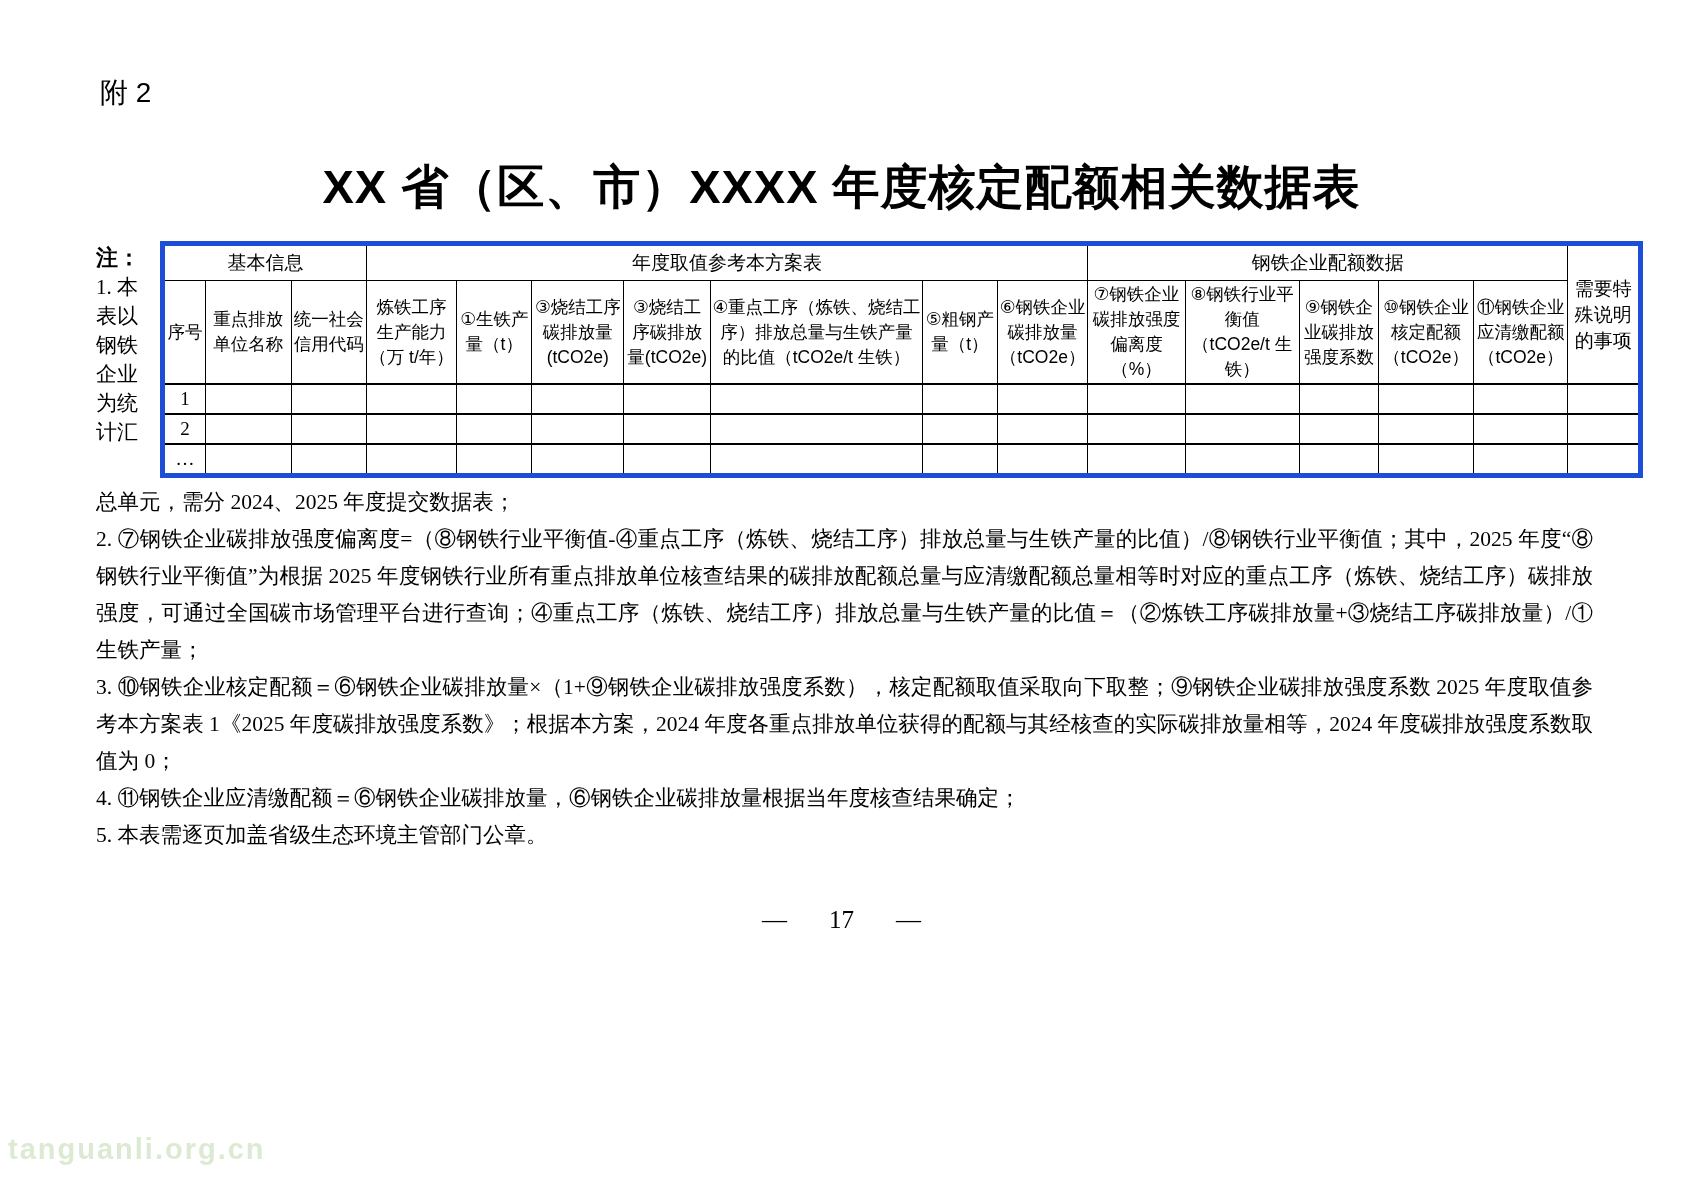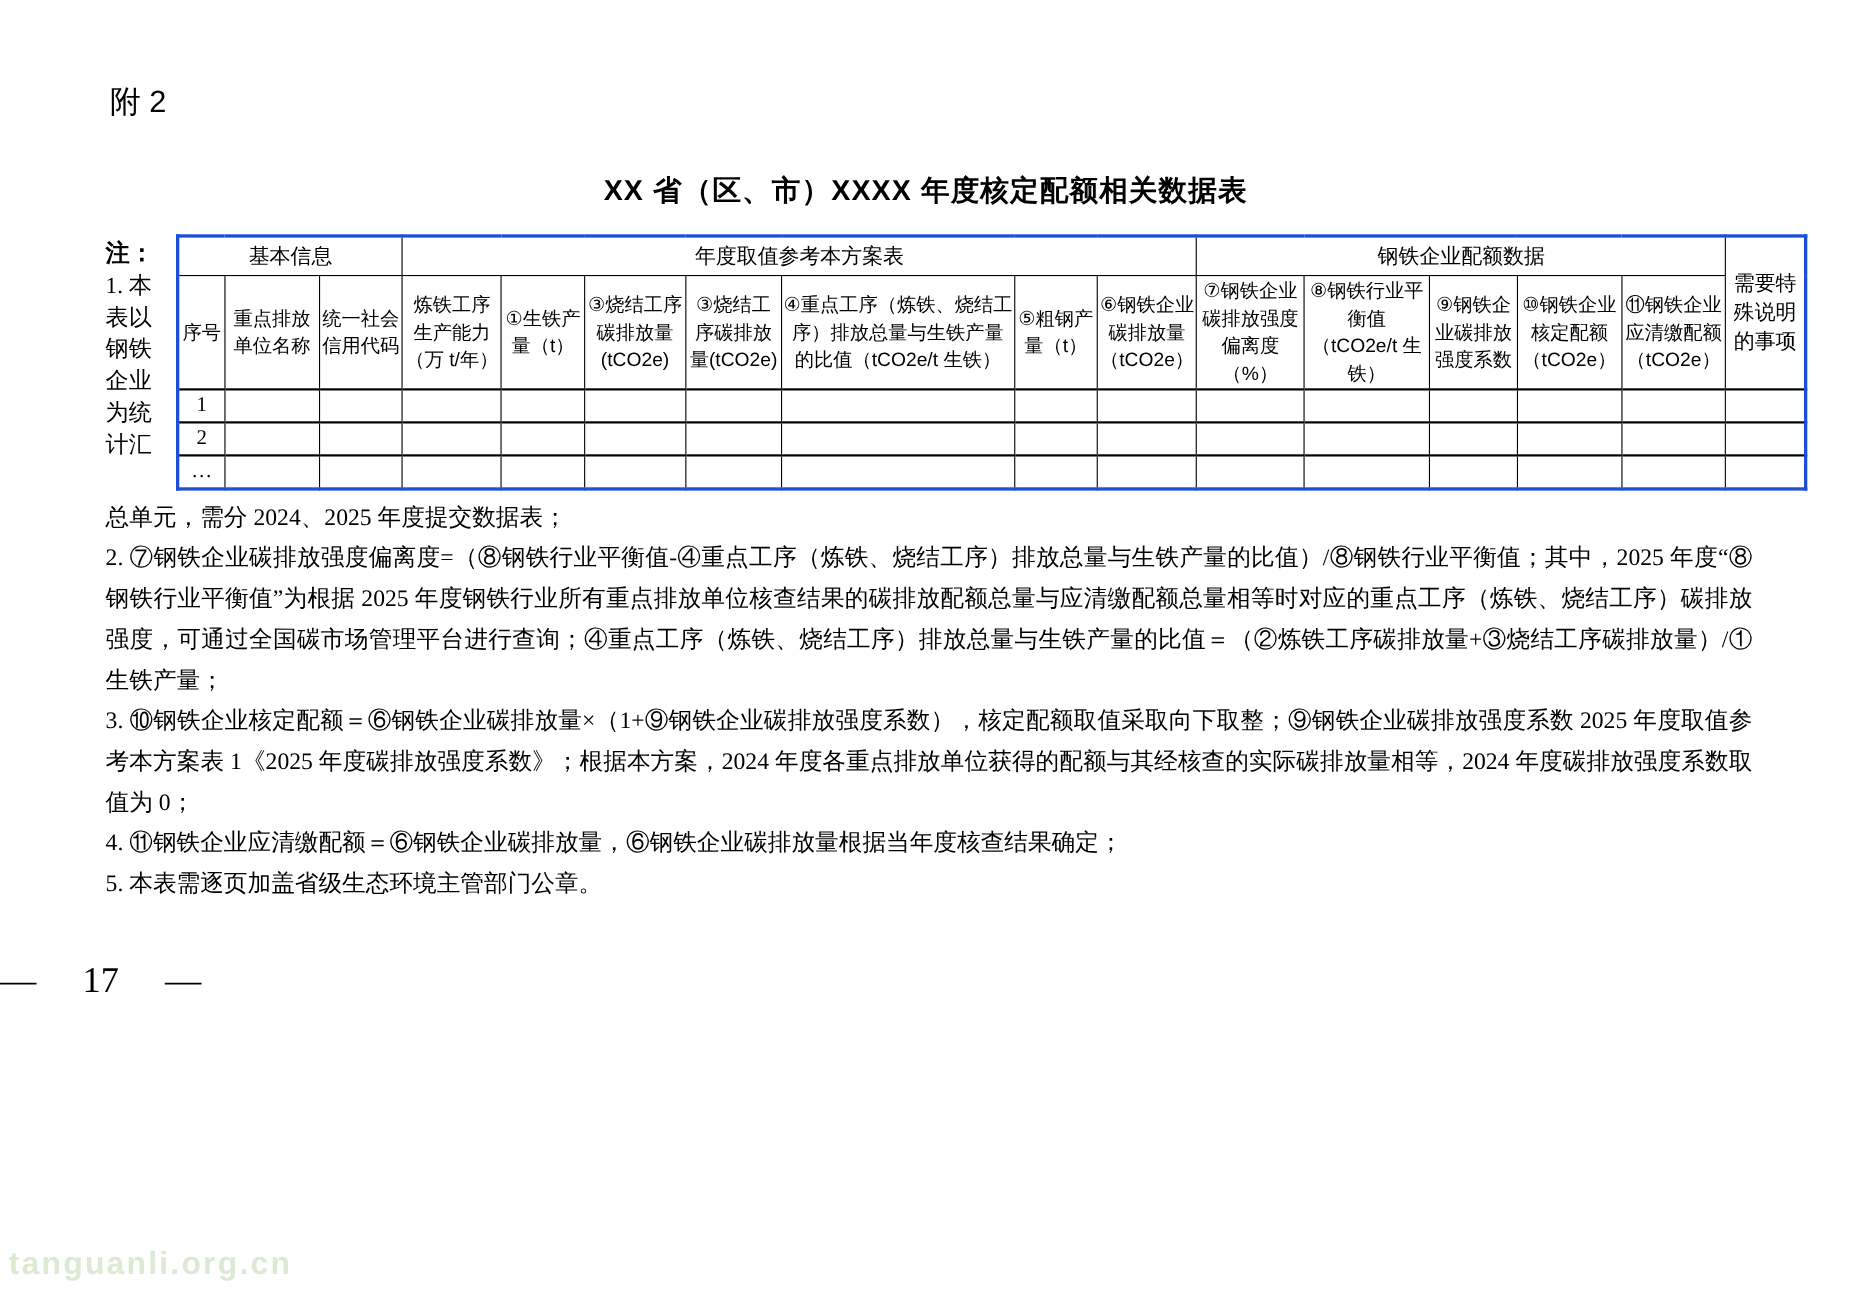--- a/index.html
+++ b/index.html
@@ -15,21 +15,21 @@
   .attachment {
     margin-left:100px;
     font-family:"Liberation Sans","DejaVu Sans",sans-serif;
     font-size:28px;
   }
 
   .title {
     margin:44px 0 0 0;
     text-align:center;
     font-family:"Liberation Sans","DejaVu Sans",sans-serif;
-    font-size:26px;
+    font-size:47px;
     font-weight:bold;
     letter-spacing:1px;
   }
 
   .caption {
     margin-top:54px;
     text-align:center;
     font-family:"Liberation Sans","DejaVu Sans",sans-serif;
     font-size:23px;
     font-weight:bold;
@@ -50,21 +50,21 @@
     font-weight:bold;
     font-size:22px;
     line-height:30px;
   }
   .mline { font-size:21px; line-height:29px; white-space:nowrap; }
 
   table.quota {
     flex:1;
     border-collapse:collapse;
     table-layout:fixed;
-    border:3px solid #1d4ed8;
+    border:5px solid #1d4ed8;
   }
   table.quota th, table.quota td {
     border:1px solid #000;
     padding:1px 1px;
     text-align:center;
     vertical-align:middle;
     overflow:hidden;
   }
   table.quota th {
     font-family:"Liberation Sans","DejaVu Sans",sans-serif;
@@ -84,21 +84,22 @@
   .notes {
     margin:6px 90px 0 96px;
     font-size:21.5px;
     line-height:37px;
     text-align:justify;
   }
   .notes p { margin:0; }
 
   .page-number {
     margin-top:52px;
-    font-size:33px;
+    text-align:center;
+    font-size:25px;
   }
   .page-number .pn-dash { display:inline-block; }
   .page-number .pn-num { display:inline-block; margin:0 42px; }
 
   .watermark {
     position:absolute;
     left:8px; bottom:24px;
     font-family:"Liberation Sans","DejaVu Sans",sans-serif;
     font-weight:bold;
     font-size:29px;

